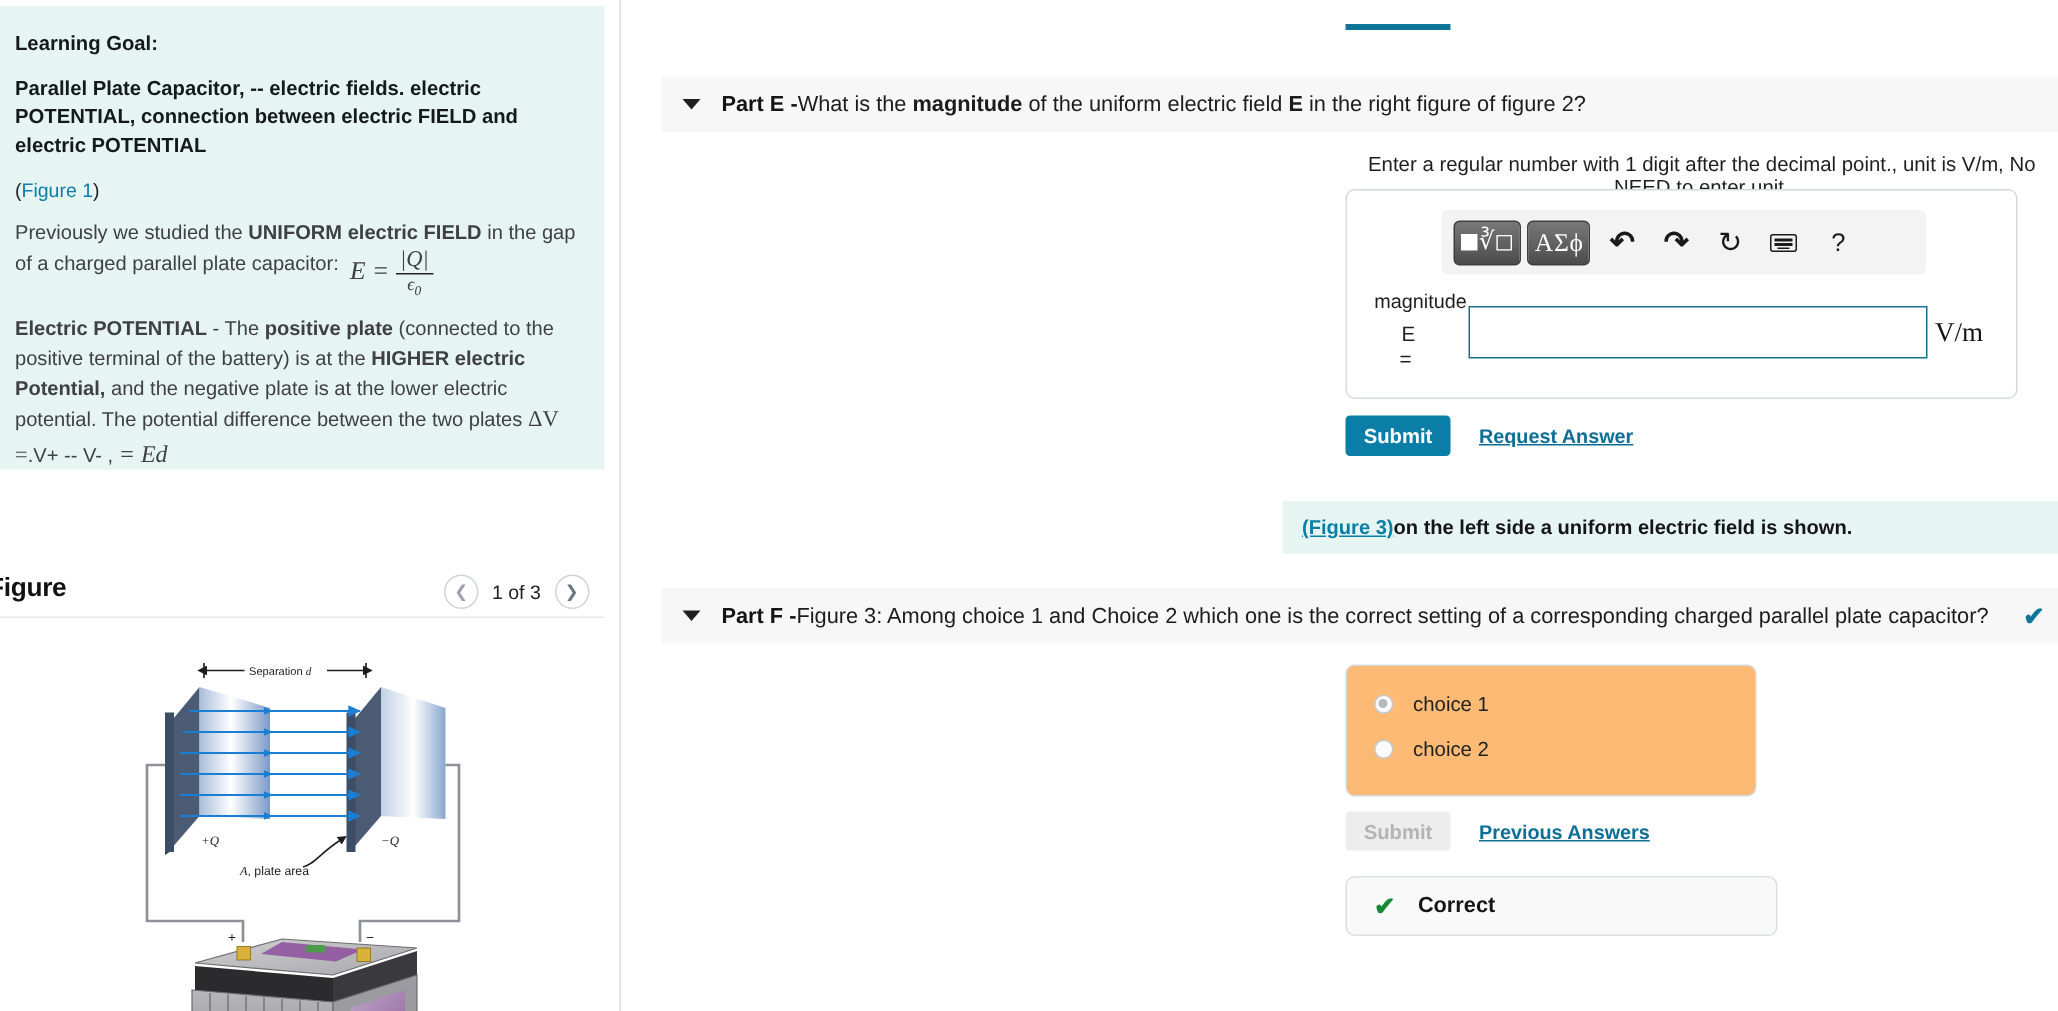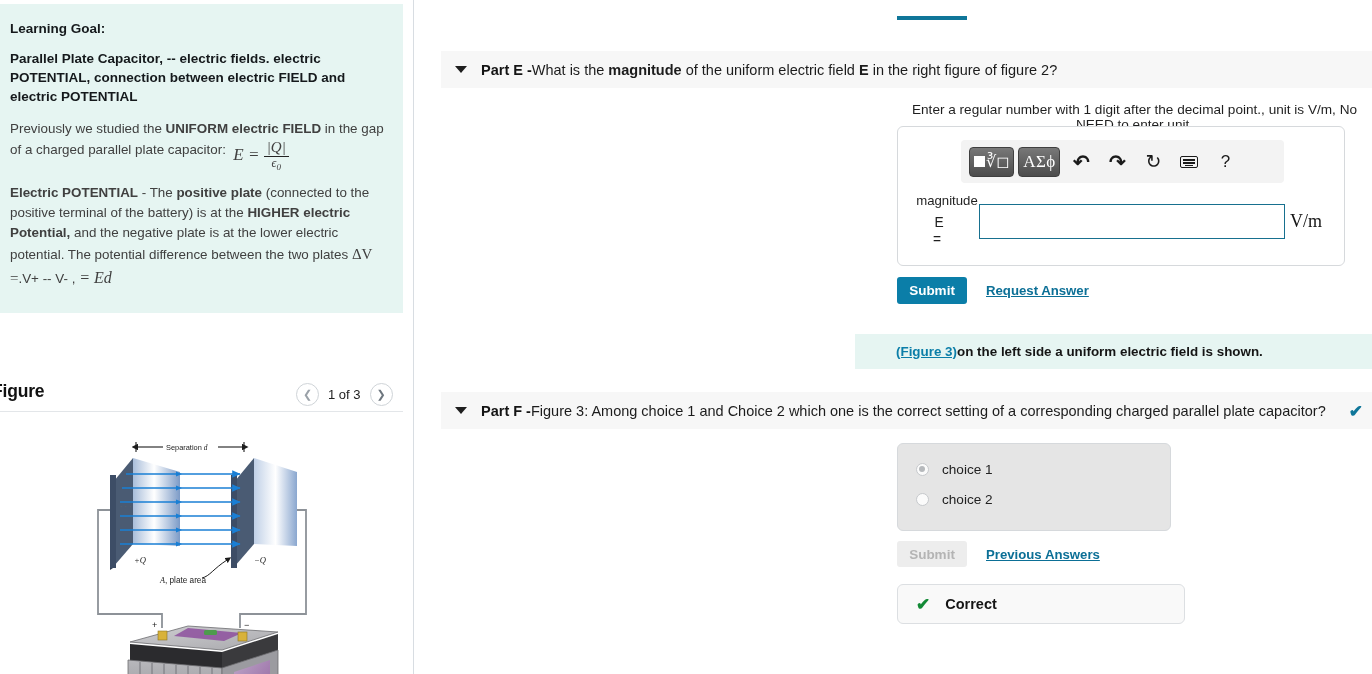--- a/index.html
+++ b/index.html
@@ -102,25 +102,25 @@
     font-family:"Liberation Sans",sans-serif;font-size:13.5px;font-weight:600;
     display:flex;align-items:center;justify-content:center;cursor:pointer;
   }
   .req-link{position:absolute;left:572px;top:283px;font-size:13.2px;font-weight:bold;color:#0b6f96;text-decoration:underline;cursor:pointer;}
 
   .fig3-banner{
     position:absolute;left:441px;top:334px;width:931px;height:35px;
     background:#e6f5f2;display:flex;align-items:center;padding-left:13px;box-sizing:border-box;
   }
   .fig3-banner .txt{font-size:13.4px;font-weight:bold;color:#151515;}
-  .fig3-banner .lnk{color:#0b7ea8;margin-left:28px;}
+  .fig3-banner .lnk{color:#0b7ea8;}
 
   .choices-box{
     position:absolute;left:483px;top:443px;width:274px;height:88px;
-    border:1px solid #d6d9dc;border-radius:6px;background:#e5e5e5;box-sizing:border-box;padding:14px 0 0 18px;
+    border:1px solid #d6d9dc;border-radius:6px;background:#fdba74;box-sizing:border-box;padding:14px 0 0 18px;
   }
   .choice-row{display:flex;align-items:center;height:22px;margin-bottom:8px;}
   .radio{width:13px;height:13px;border-radius:50%;border:1px solid #c6c9cc;background:#fbfbfb;box-sizing:border-box;margin-right:13px;position:relative;flex:none;}
   .radio.sel::after{content:"";position:absolute;left:2.4px;top:2.4px;width:6px;height:6px;border-radius:50%;background:#b6b9bc;}
   .choice-label{font-size:13.6px;color:#222;}
 
   .submit-dis{
     position:absolute;left:483px;top:541px;width:70px;height:26px;
     background:#ededed;color:#b4b4b4;border:none;border-radius:3px;
     font-family:"Liberation Sans",sans-serif;font-size:13.5px;font-weight:600;
@@ -139,20 +139,21 @@
 </head>
 <body>
 
 <div class="page">
 
   <div class="left-col">
 
     <div class="learning-goal">
       <div class="lg-h">Learning Goal:</div>
       <div class="lg-h2">Parallel Plate Capacitor, -- electric fields. electric POTENTIAL, connection between electric FIELD and electric POTENTIAL</div>
+      <div class="lg-fig"><span>(</span><a href="#">Figure 1</a><span>)</span></div>
 
       <div class="lg-p">
         <span>Previously we studied the </span><b>UNIFORM electric FIELD</b><span> in the gap of a charged parallel plate capacitor:</span>
         &nbsp;<span class="eqline">E&nbsp;=&nbsp;<span class="frac"><span class="num mathserif">|Q|</span><span class="den mathserif">ϵ<sub class="sm">0</sub></span></span></span>
       </div>
 
 
       <div class="lg-p">
         <b>Electric POTENTIAL</b><span> - The </span><b>positive plate</b><span> (connected to the positive terminal of the battery) is at the </span><b>HIGHER electric Potential,</b><span> and the negative plate is at the lower electric potential. The potential difference between the two plates </span><span class="mathroman" style="font-size:15px">ΔV =</span><span>.V+  -- V- ,</span>
         <span class="mathserif" style="font-size:16px">= Ed</span>

